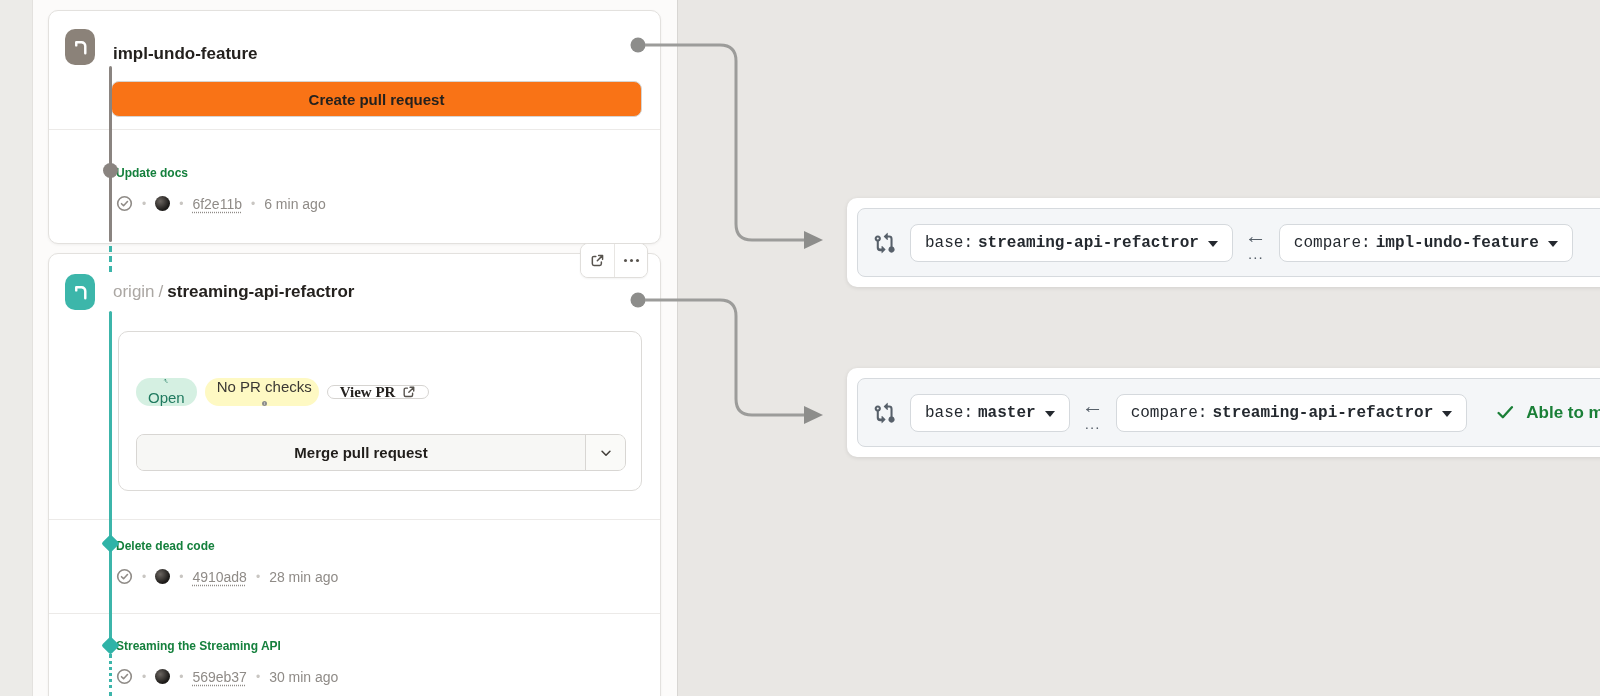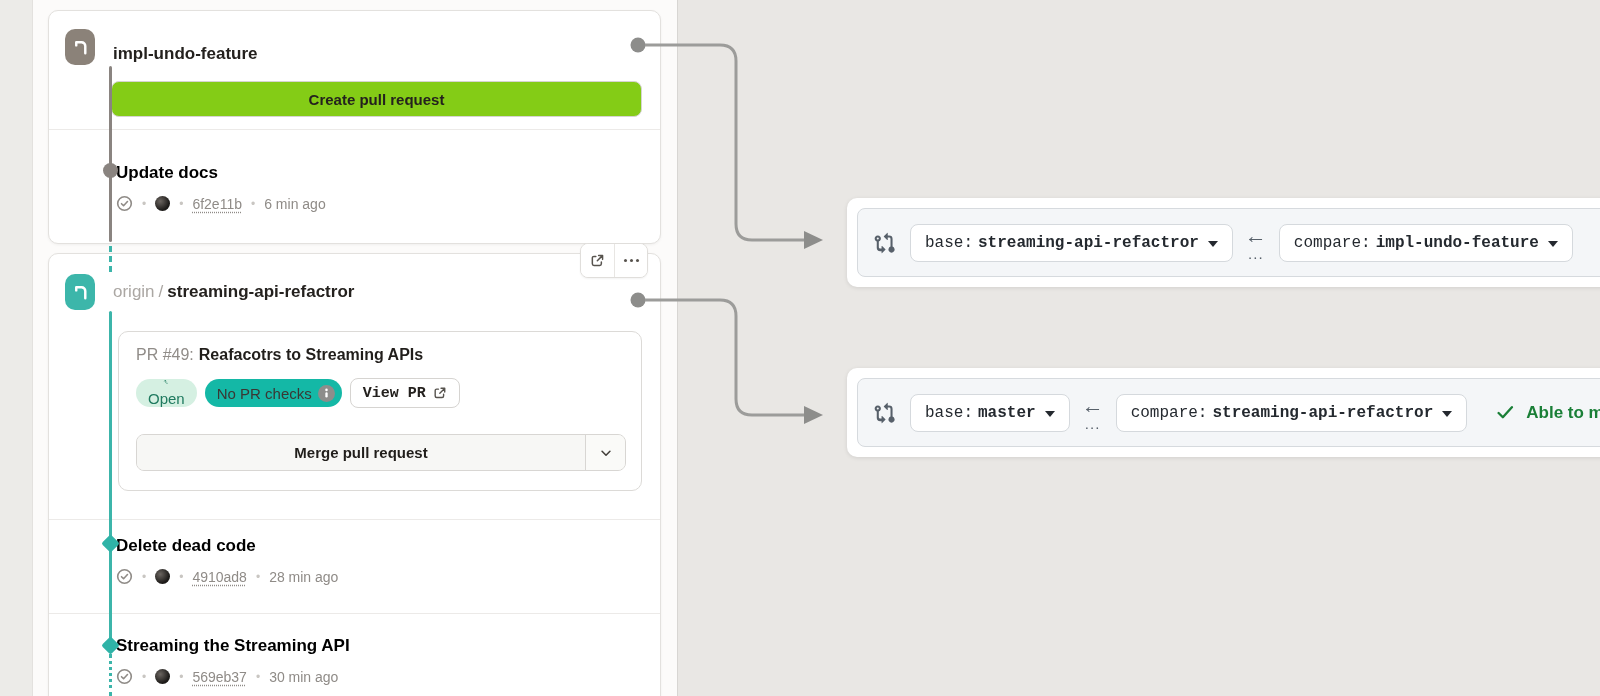--- a/index.html
+++ b/index.html
@@ -34,27 +34,27 @@
     border-radius:10px; display:flex; align-items:center; justify-content:center; z-index:6; }
   .badge-gray { background:#8b8279; }
   .badge-teal { background:#3cb6aa; }
 
   .branch-title-row { position:absolute; left:64px; top:33px; font-size:17px;
     font-weight:700; white-space:nowrap; }
   .remote-name { color:#aba7a3; font-weight:400; }
   .slash { color:#aba7a3; font-weight:400; padding:0 4px; }
 
   .create-pr { position:absolute; left:62px; top:70px; width:531px; height:36px;
-    background:#84cc16; border:1px solid #d6d4d1; border-radius:8px; font-family:inherit;
+    background:#f97316; border:1px solid #d6d4d1; border-radius:8px; font-family:inherit;
     font-size:15px; font-weight:600; color:#24211e; cursor:pointer; }
 
   .hdiv { position:absolute; left:0; width:100%; height:1px; background:#eceae8; }
 
   .commit { position:absolute; left:67px; }
-  .commit-title { font-size:17px; font-weight:600; color:#000000; line-height:20px; }
+  .commit-title { font-size:12px; font-weight:600; color:#15803d; line-height:20px; }
   .commit-meta { margin-top:12px; display:flex; align-items:center; gap:9px;
     font-size:14px; color:#8f8b87; }
   .msep { color:#c9c6c2; font-size:12px; }
   .avatar { width:15px; height:15px; border-radius:50%;
     background:radial-gradient(circle at 35% 35%, #6b6560, #1d1b19 65%); }
   .hash { color:#8f8b87; text-decoration:underline dotted; text-underline-offset:3px; cursor:pointer; }
 
   
   .float-group { position:absolute; right:12px; top:-11px; display:flex; z-index:7;
     background:#fff; border:1px solid #e0ded b; border:1px solid #e0dedb; border-radius:8px;
@@ -68,24 +68,24 @@
   
   .pr-box { position:absolute; left:69px; top:77px; width:524px; height:160px;
     border:1px solid #dcdad7; border-radius:10px; }
   .pr-title-row { position:absolute; left:17px; top:14px; font-size:16px; white-space:nowrap; }
   .pr-num { color:#908c88; }
   .pr-name { font-weight:700; color:#211e1b; padding-left:5px; }
   .badge-row { position:absolute; left:17px; top:46px; display:flex; gap:8px; align-items:center; }
   .pill { height:28px; display:flex; align-items:center; gap:6px; padding:0 12px;
     border-radius:14px; font-size:15px; }
   .pill-open { background:#d5f0e2; color:#1f7a5f; font-weight:500;flex-direction:column; }
-  .pill-checks { background:#14b8a6; color:#3a3733; padding-right:7px; }
+  .pill-checks { background:#fef9c3; color:#3a3733; padding-right:7px;flex-direction:column; }
   .info-ic { width:17px; height:17px; }
-  .view-pr { height:30px; display:flex; align-items:center; gap:7px; padding:0 12px;
-    background:#fff; border:1px solid #d6d4d1; border-radius:8px; font-family:Liberation Mono, monospace;
+  .view-pr { height:14px; display:flex; align-items:center; gap:7px; padding:0 12px;
+    background:#fff; border:1px solid #d6d4d1; border-radius:8px; font-family:Liberation Serif, serif;
     font-size:15px; font-weight:600; color:#24211e; cursor:pointer; }
   .merge-split { position:absolute; left:17px; top:102px; width:490px; height:37px;
     display:flex; border:1px solid #d8d6d3; border-radius:8px; overflow:hidden; background:#f7f7f5; }
   .merge-main { flex:1; border:none; background:#f7f7f5; font-family:inherit; font-size:15px;
     font-weight:600; color:#211e1b; cursor:pointer; }
   .merge-caret { width:40px; border:none; border-left:1px solid #d8d6d3; background:#fafaf8;
     display:flex; align-items:center; justify-content:center; cursor:pointer; color:#44403c; }
 
   
   .connectors { position:absolute; left:0; top:0; z-index:2; pointer-events:none; }
@@ -179,23 +179,20 @@
       <div class="branch-badge badge-teal" style="top:20px">
         <svg width="17" height="19" viewBox="0 0 16 16" fill="none">
           <path d="M4 3 v3 M4 3 h5 a3.5 3.5 0 0 1 3.5 3.5 V13.5" stroke="#ffffff" stroke-width="2.3" stroke-linecap="round" fill="none"></path>
         </svg>
       </div>
       <div class="branch-title-row" style="top:28px">
         <span class="remote-name">origin</span><span class="slash">/</span><span>streaming-api-refactror</span>
       </div>
 
       <div class="pr-box">
-        <div class="pr-title-row">
-          <span class="pr-num">PR #49:</span><span class="pr-name">Reafacotrs to Streaming APIs</span>
-        </div>
         <div class="badge-row">
           <span class="pill pill-open">
             <svg width="14" height="15" viewBox="0 0 14 15" fill="none">
               <path d="M11 13 C6 13 4.8 10.5 4.8 4.6" stroke="#1f7a5f" stroke-width="1.8" stroke-linecap="round" fill="none"></path>
               <path d="M2.4 6.4 L4.8 3.4 L7.2 6.4" stroke="#1f7a5f" stroke-width="1.8" stroke-linecap="round" stroke-linejoin="round" fill="none"></path>
             </svg>
             <span>Open</span>
           </span>
           <span class="pill pill-checks">
             <span>No PR checks</span>

